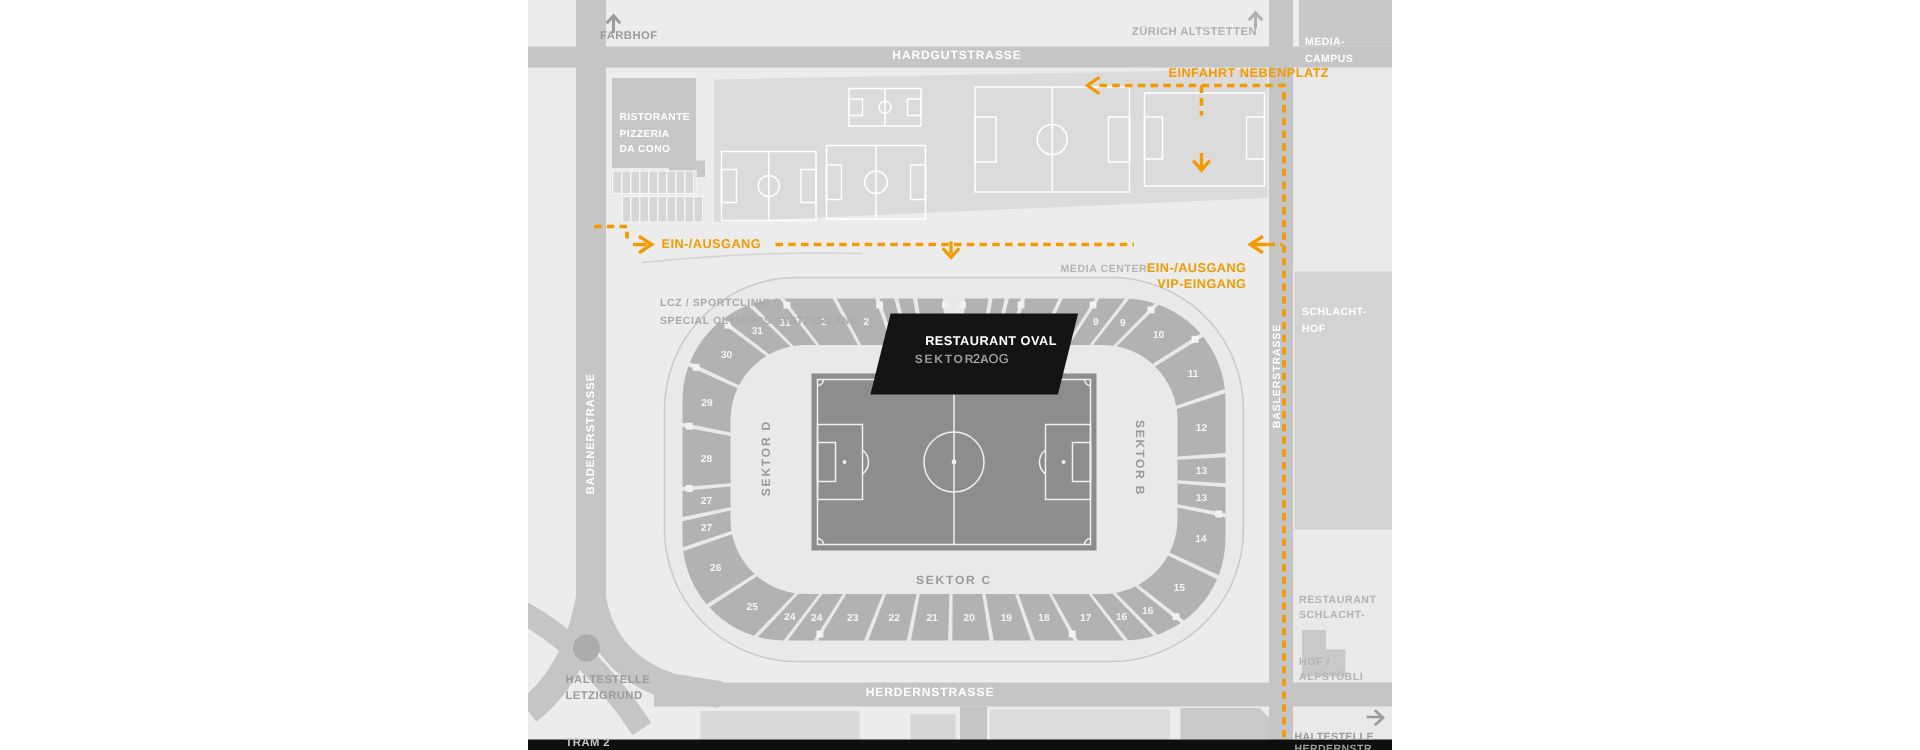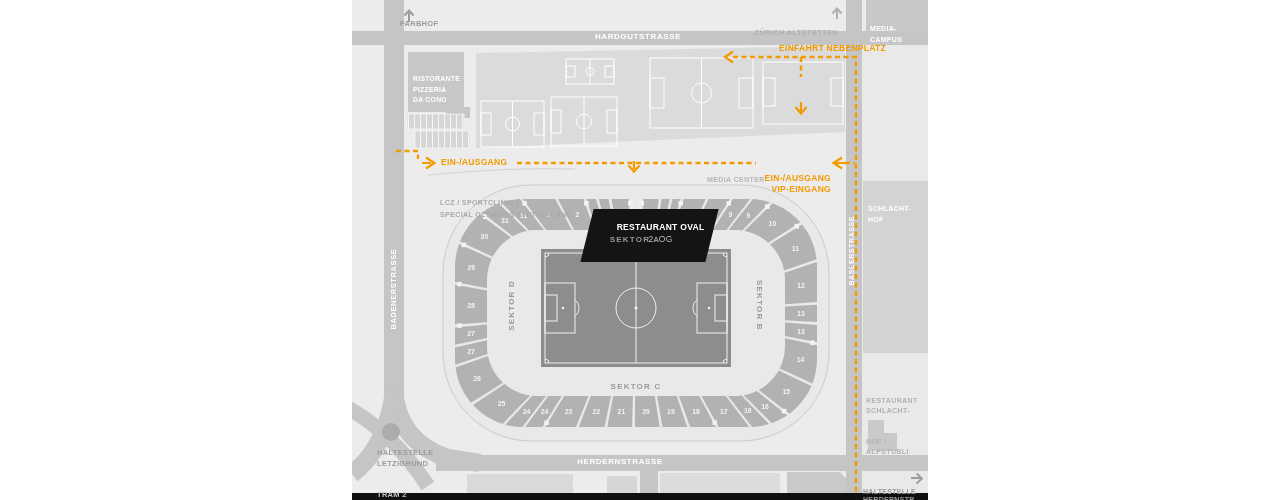--- a/index.html
+++ b/index.html
@@ -248,21 +248,21 @@
           <path d="M 836,163 L 845,163 M 842,157.5 L 833.5,163 L 842,168.5"></path>
         </g>
       </g>
 
       <path d="M 409,22 L 409,11 M 404.5,15.5 L 409,10.5 L 413.5,15.5" stroke="#9b9b9b" stroke-width="2" fill="none"></path>
       <path d="M 837,19 L 837,9 M 832.5,13.5 L 837,8.5 L 841.5,13.5" stroke="#b0b0b0" stroke-width="2" fill="none"></path>
       <path d="M 911,478 L 921,478 M 916.5,473.5 L 922,478.5 L 916.5,483.5" stroke="#9b9b9b" stroke-width="1.8" fill="none"></path>
     </svg>
 
     <div class="lbl darkgray-lbl" style="left:48px;top:19px;">FARBHOF</div>
-    <div class="lbl darkgray-lbl" style="left:356px;top:16px;width:130px;text-align:right;color:#b0b0b0;margin-top:12px;">ZÜRICH ALTSTETTEN</div>
+    <div class="lbl darkgray-lbl" style="left:356px;top:16px;width:130px;text-align:right;color:#b0b0b0;">ZÜRICH ALTSTETTEN</div>
 
     <div class="lbl street-lbl" style="left:226px;top:31.5px;width:120px;">HARDGUTSTRASSE</div>
     <div class="lbl street-lbl vert" style="left:-13px;top:284px;width:110px;font-size:7.5px;">BADENERSTRASSE</div>
     <div class="lbl street-lbl vert" style="left:445px;top:246px;width:110px;font-size:7px;">BASLERSTRASSE</div>
     <div class="lbl street-lbl" style="left:208px;top:456.5px;width:120px;">HERDERNSTRASSE</div>
 
     <div class="lbl white-lbl" style="left:518px;top:3px;">
       <div>MEDIA-</div><div>CAMPUS</div>
     </div>
     <div class="lbl white-lbl" style="left:61px;top:54px;font-size:6.8px;">

